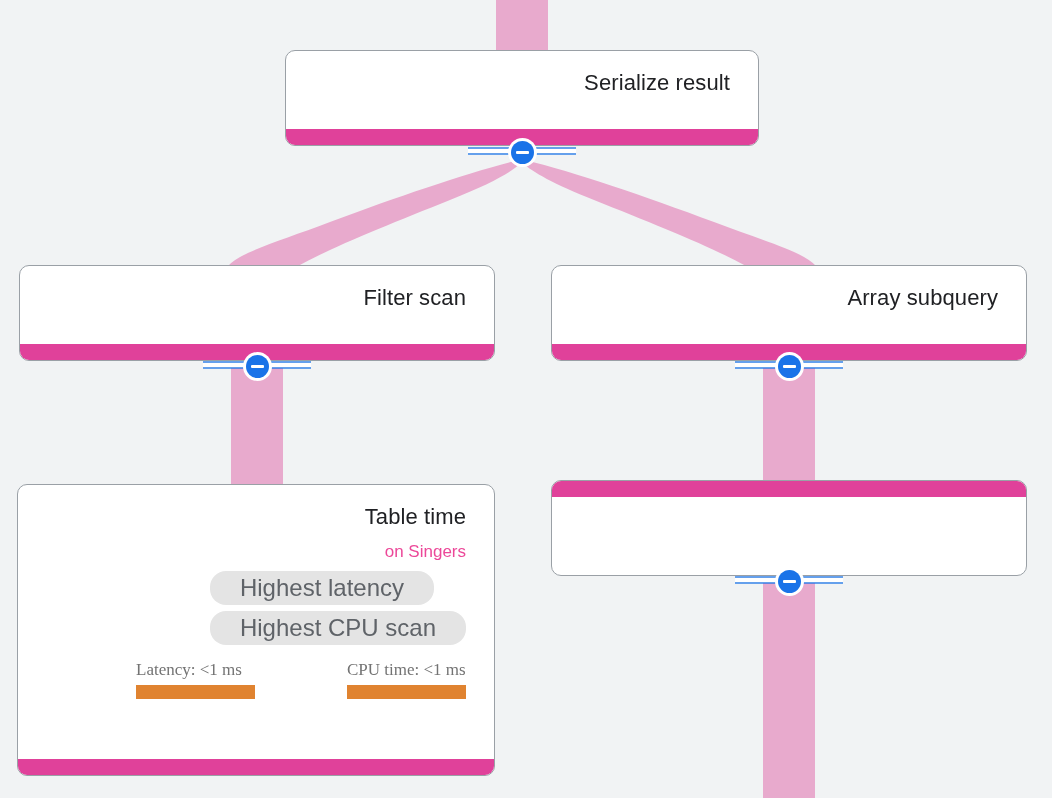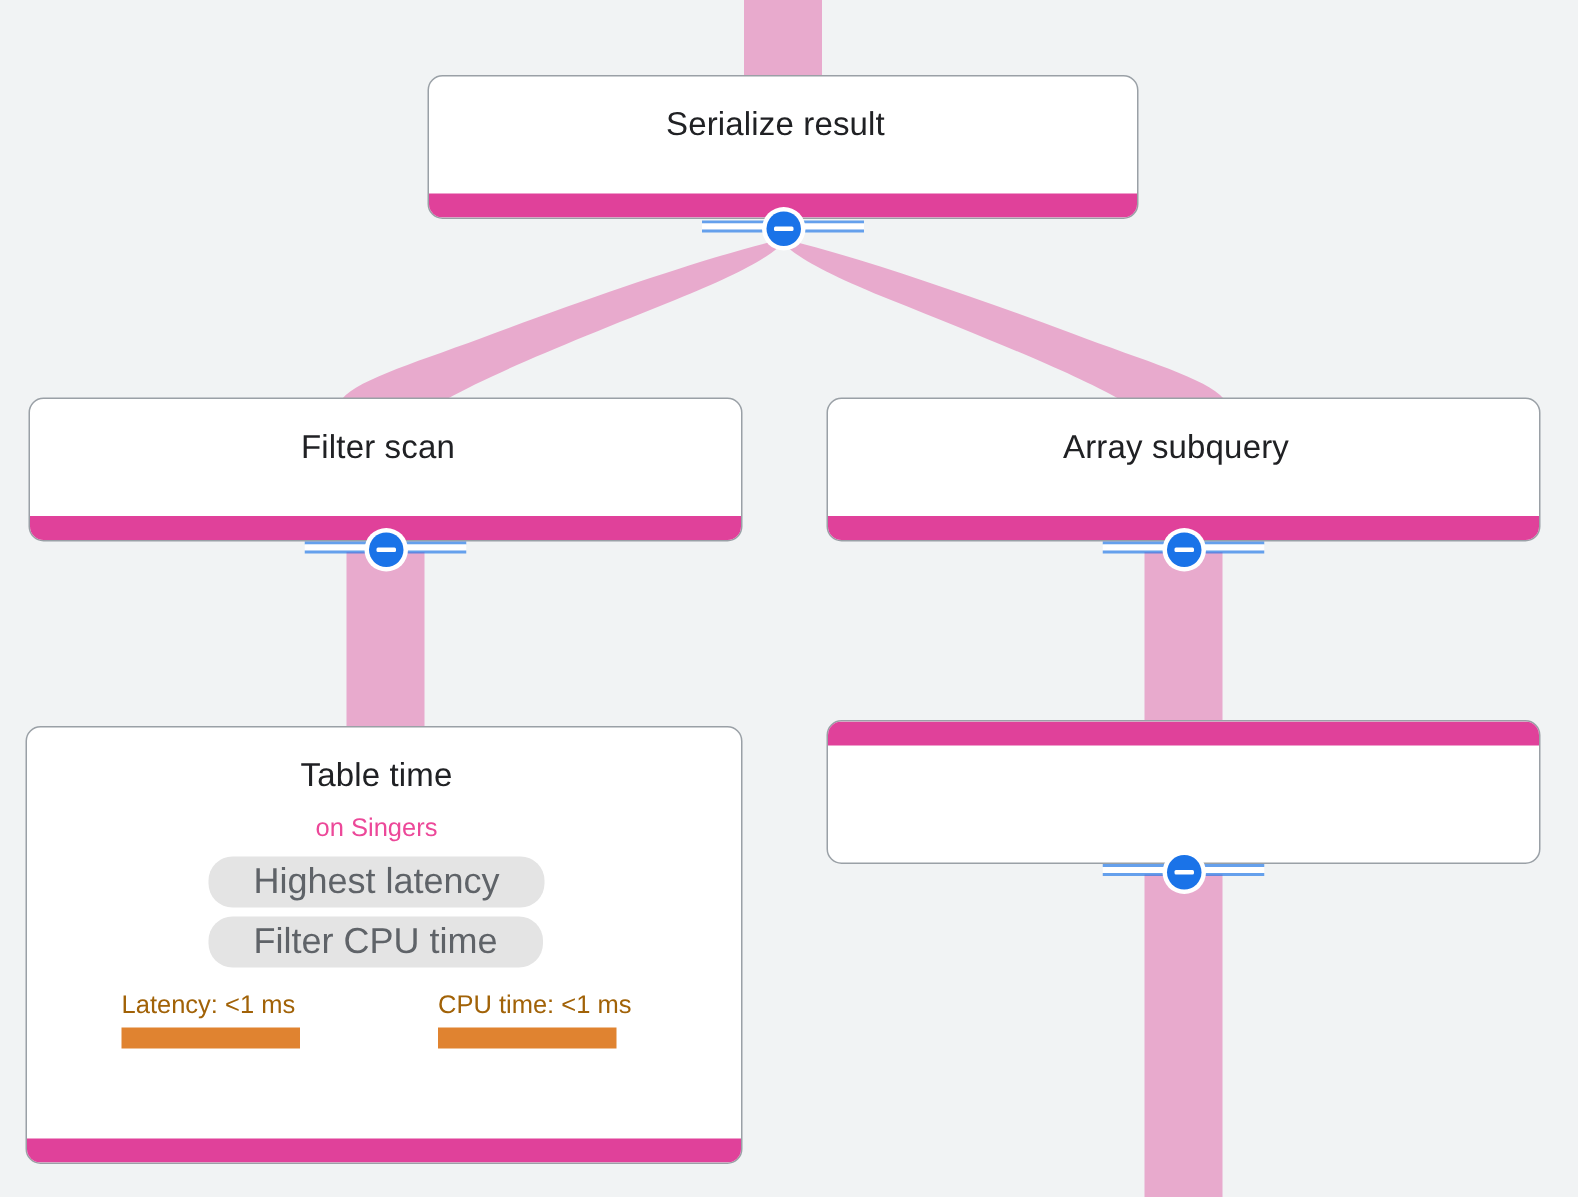--- a/index.html
+++ b/index.html
@@ -40,21 +40,21 @@
     border-radius: 10px;
     overflow: hidden;
     display: flex;
     flex-direction: column;
   }
   .node-body {
     flex: 1 1 auto;
     padding: 18px 28px 10px 18px;
     display: flex;
     flex-direction: column;
-    align-items: center;
+    align-items: flex-end;
     min-height: 0;
   }
   .node-title {
     font-size: 22px;
     line-height: 28px;
     color: #202124;
     letter-spacing: .1px;
     white-space: nowrap;
   }
   .node-subtitle {
@@ -82,22 +82,23 @@
   }
   .metrics {
     margin-top: 14px;
     display: flex;
     flex-direction: row;
     align-items: flex-start;
   }
   .metric-label {
     font-size: 17px;
     line-height: 21px;
-    color: #a16207;
-    white-space: nowrap;
+    color: #737373;
+    white-space: nowrap;
+    font-family: Liberation Serif, serif;
   }
   .metric-bar {
     height: 14px;
     margin-top: 5px;
     background: #e08330;
   }
   .node-footer {
     flex: 0 0 auto;
     height: 16px;
     background: #e0419a;
@@ -197,21 +198,21 @@
     <div class="node-footer"></div>
   </div>
 
   <div class="node" style="left:17px; top:484px; width:478px; height:292px;">
     <div class="node-body">
       <div class="node-title">Table time</div>
       <div class="node-subtitle">on Singers</div>
 
       <div class="badges">
         <div class="badge">Highest latency</div>
-        <div class="badge">Filter CPU time</div>
+        <div class="badge">Highest CPU scan</div>
       </div>
 
       <div class="metrics">
         <div style="margin-right:92px;">
           <div class="metric-label">Latency: &lt;1 ms</div>
           <div class="metric-bar" style="width:119px;"></div>
         </div>
         <div>
           <div class="metric-label">CPU time: &lt;1 ms</div>
           <div class="metric-bar" style="width:119px;"></div>

